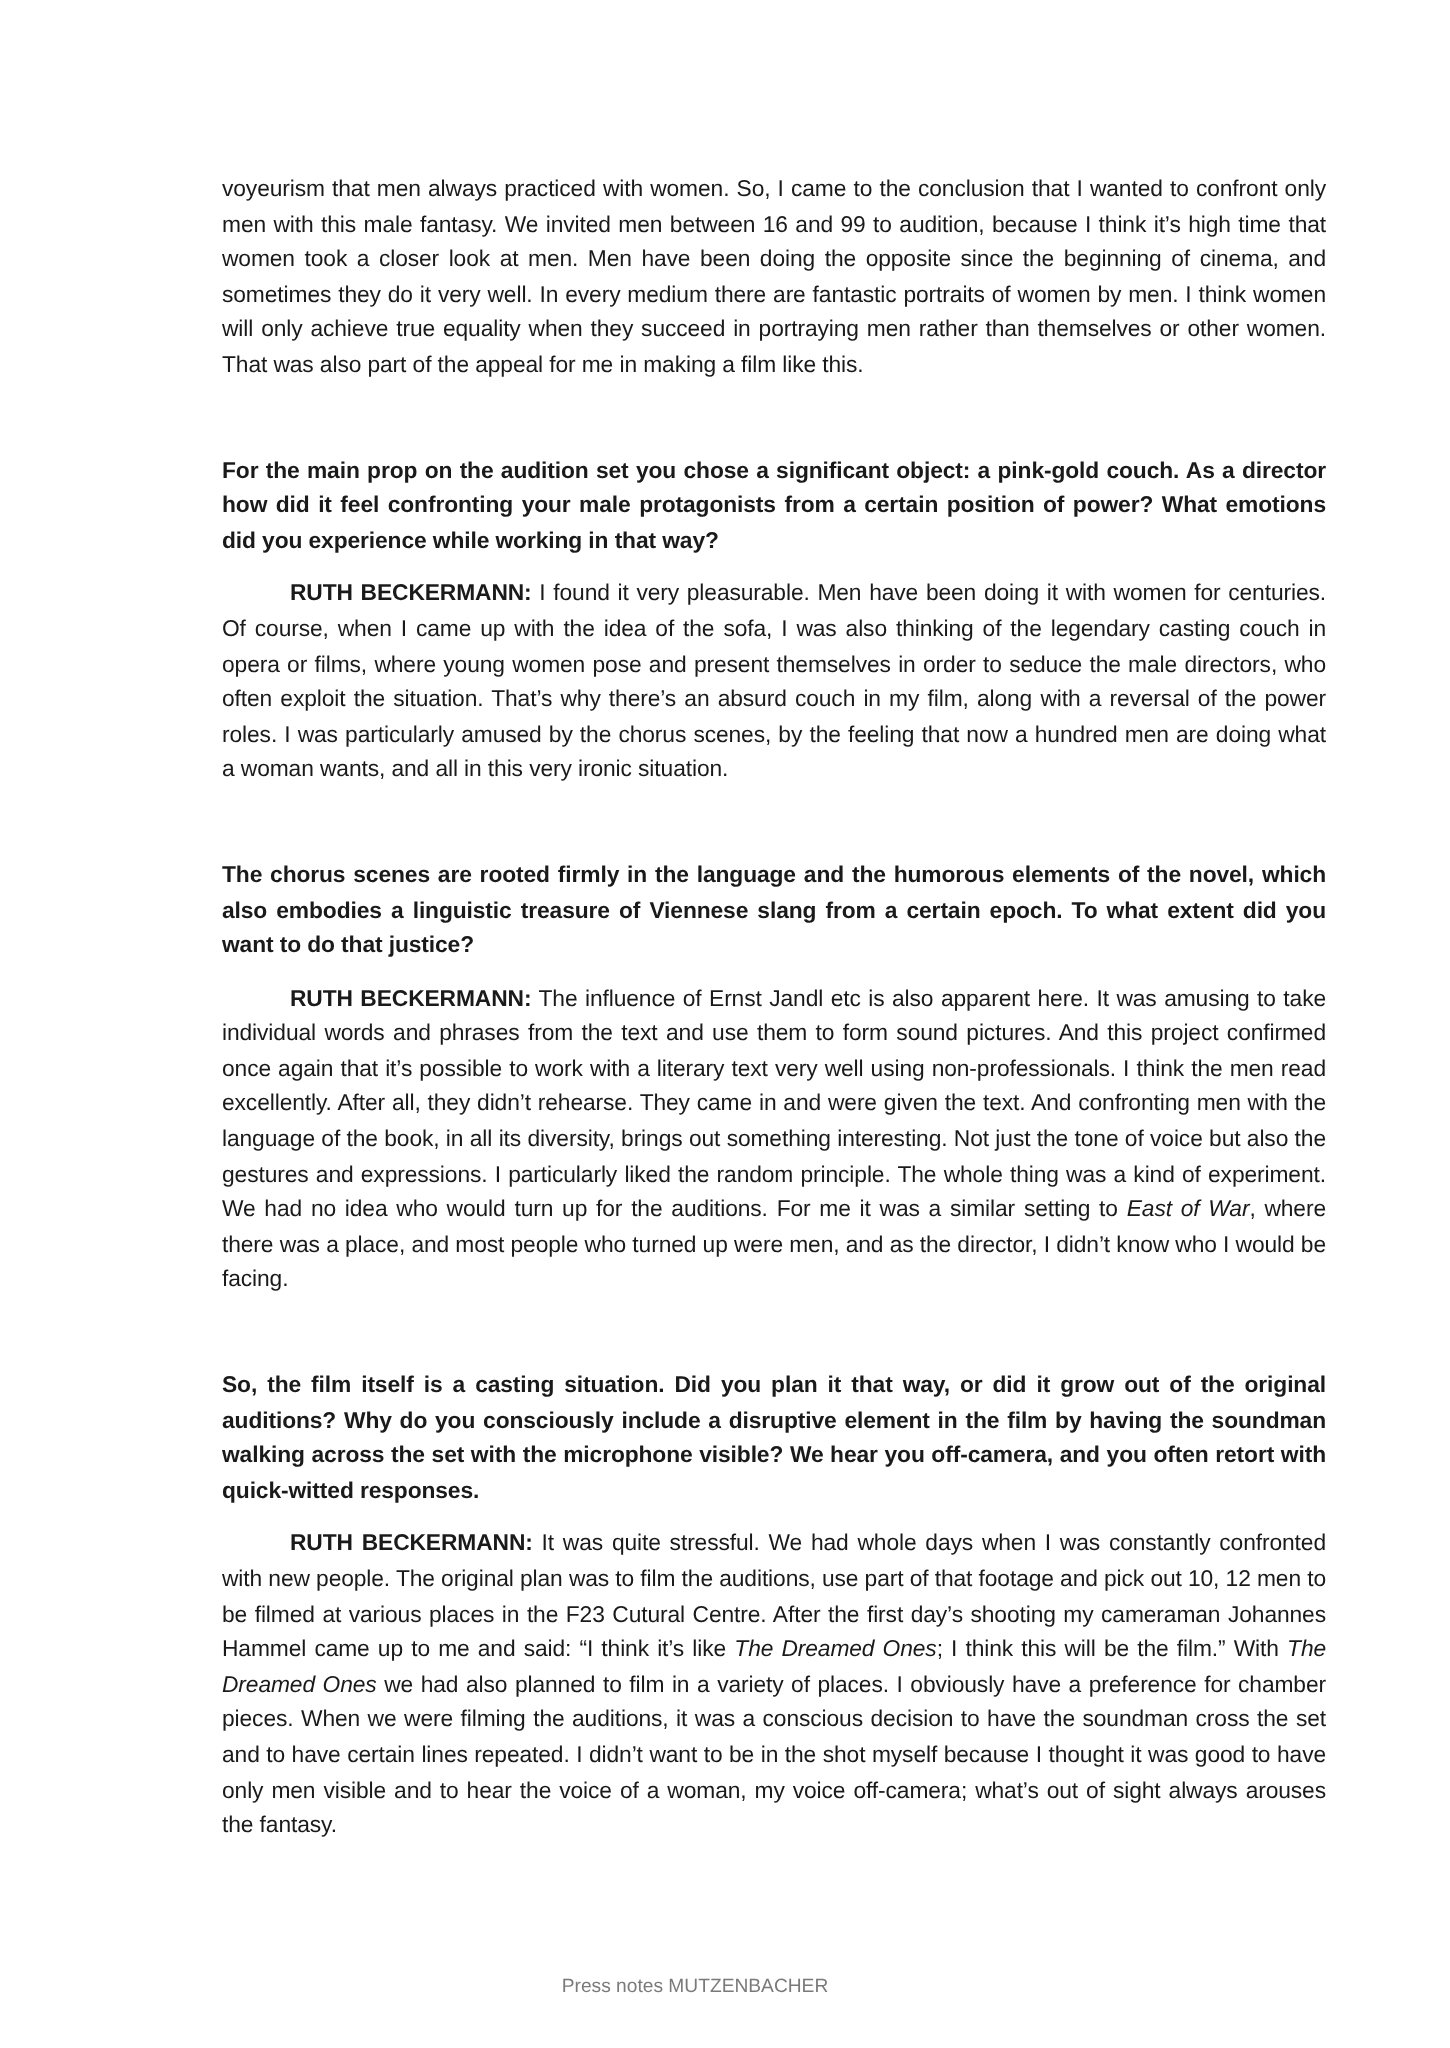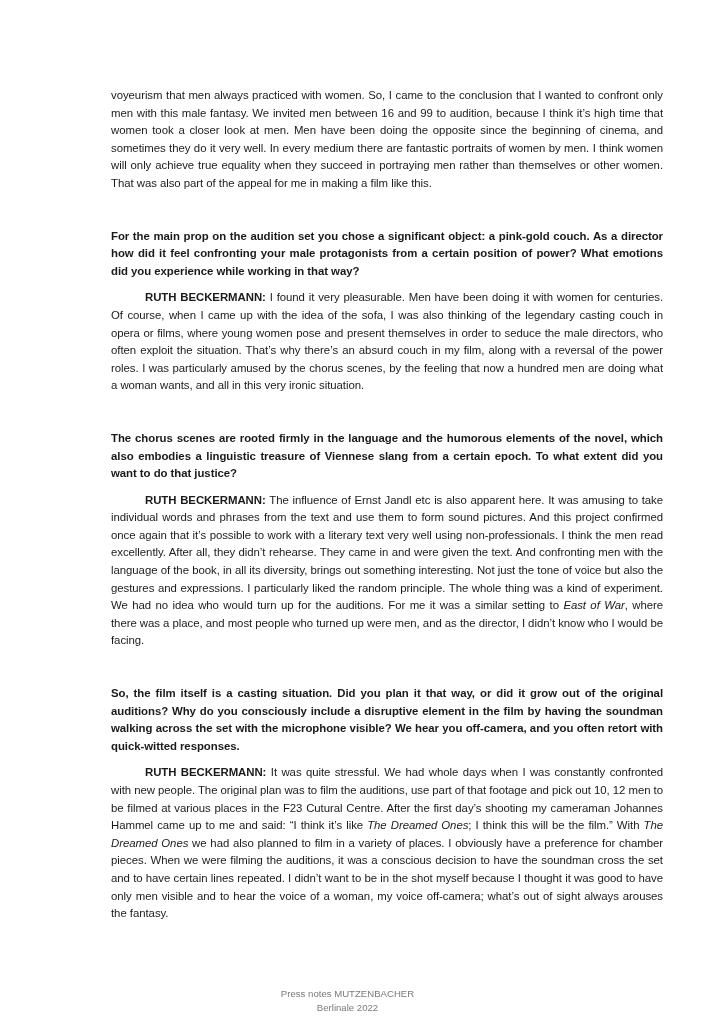--- a/index.html
+++ b/index.html
@@ -74,14 +74,13 @@
   <div class="gap-after-answer"></div>
 
   <p class="para question">So, the film itself is a casting situation. Did you plan it that way, or did it grow out of the original auditions? Why do you consciously include a disruptive element in the film by having the soundman walking across the set with the microphone visible? We hear you off-camera, and you often retort with quick-witted responses.</p>
   <div class="gap-after-question"></div>
   <p class="para answer"><span class="speaker">RUTH BECKERMANN:</span><span> It was quite stressful. We had whole days when I was constantly confronted with new people. The original plan was to film the auditions, use part of that footage and pick out 10, 12 men to be filmed at various places in the F23 Cutural Centre. After the first day’s shooting my cameraman Johannes Hammel came up to me and said: “I think it’s like </span><i>The Dreamed Ones</i><span>; I think this will be the film.” With </span><i>The Dreamed Ones</i><span> we had also planned to film in a variety of places. I obviously have a preference for chamber pieces. When we were filming the auditions, it was a conscious decision to have the soundman cross the set and to have certain lines repeated. I didn’t want to be in the shot myself because I thought it was good to have only men visible and to hear the voice of a woman, my voice off-camera; what’s out of sight always arouses the fantasy.</span></p>
 
 </div>
 
 <div class="footer">
   <div>Press notes MUTZENBACHER</div>
-  <div>Berlinale 2022</div>
 </div>
 
 </body></html>

